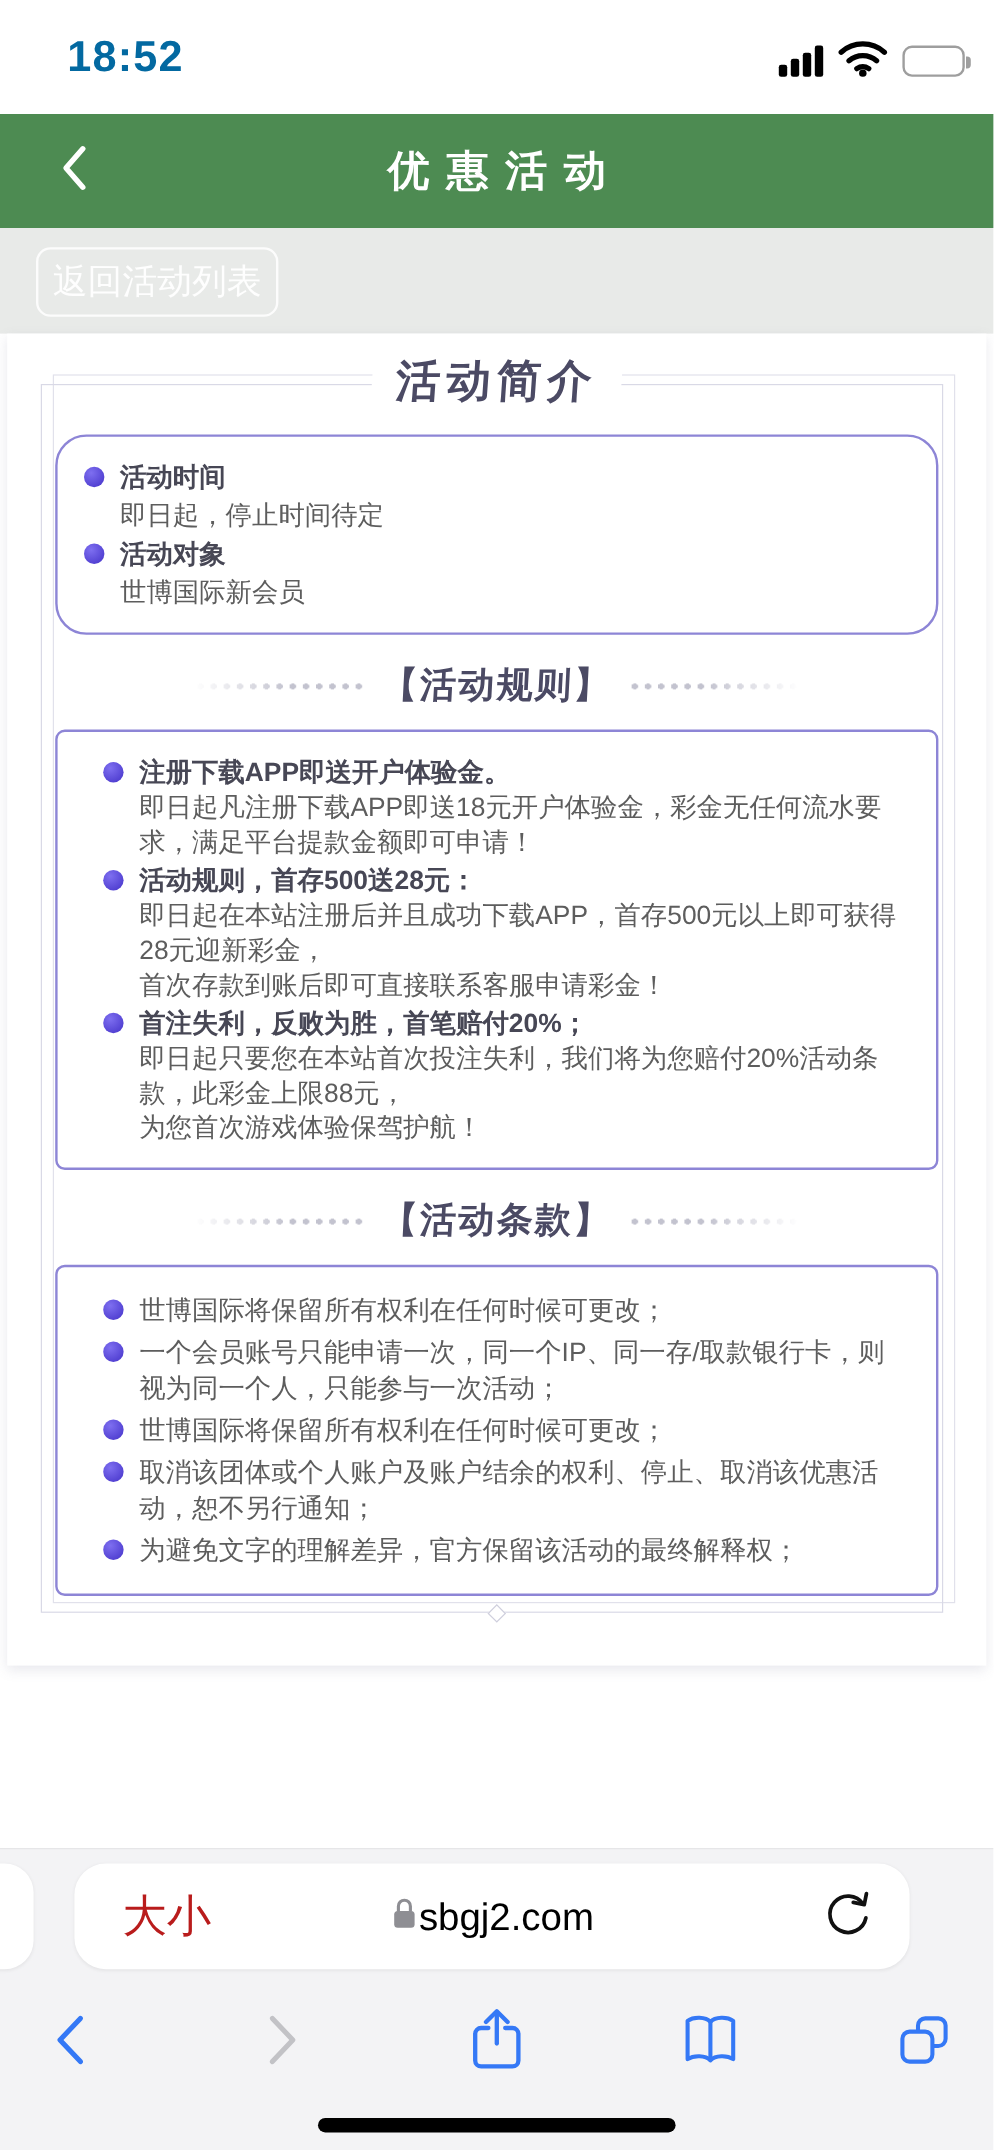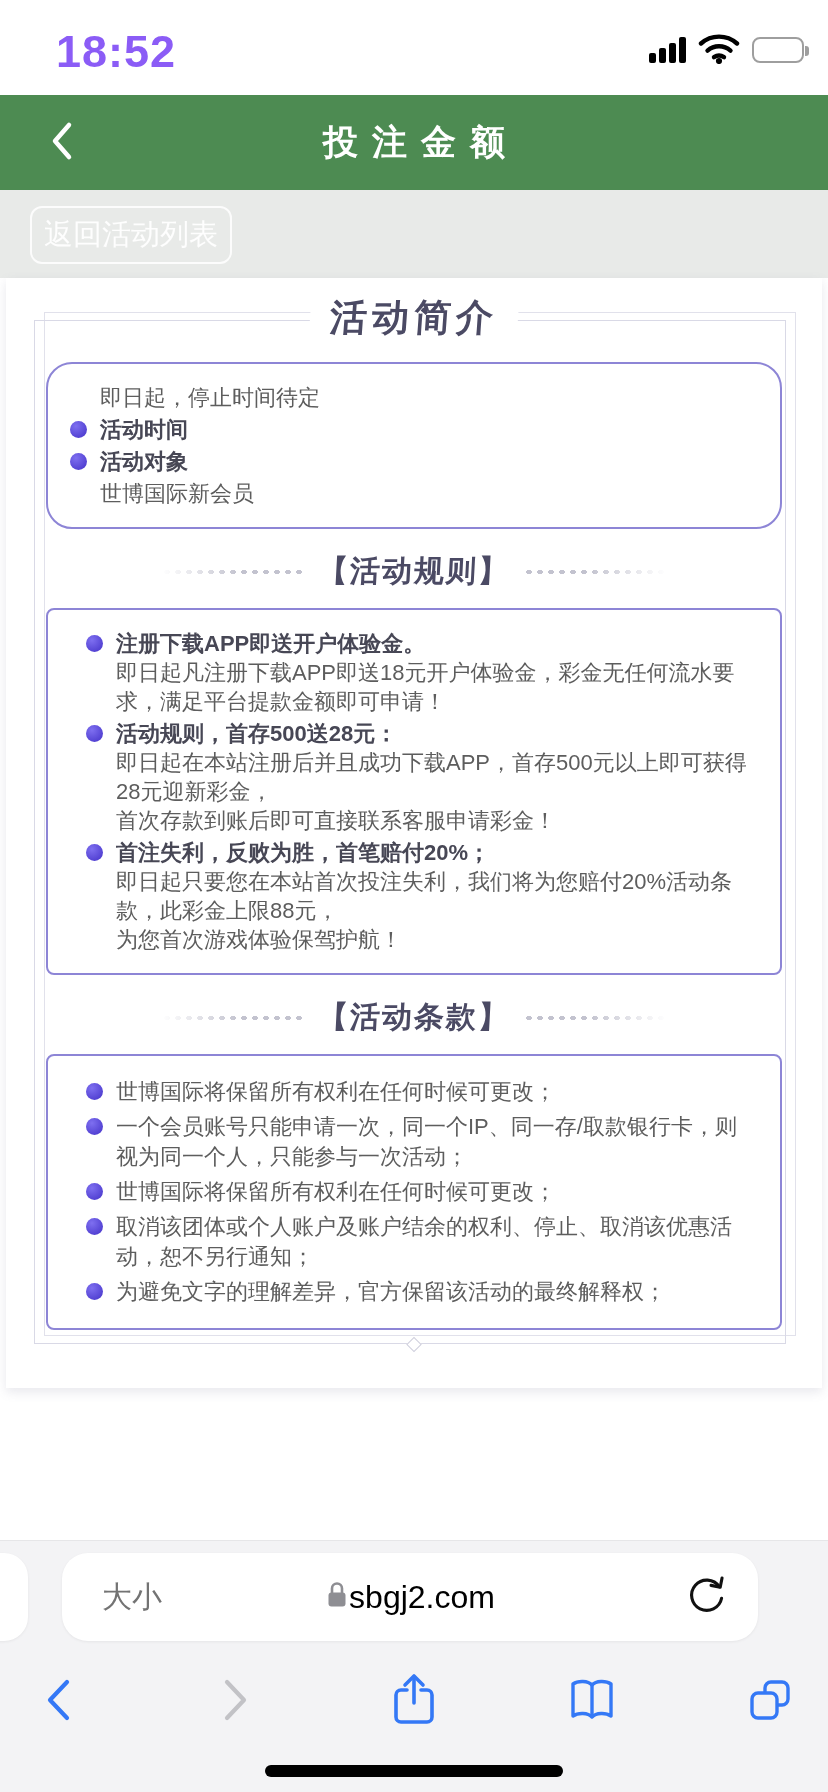--- a/index.html
+++ b/index.html
@@ -2,21 +2,21 @@
 <html style="--accent-green: #4d8b52; --purple-border: #8d85d6; --bullet-indigo: #4331c8; --heading-ink: #4b4a64; --ios-blue: #3478f6;"><head>
 <meta charset="utf-8">
 <style>
   * { margin:0; padding:0; box-sizing:border-box; }
   html,body { width:828px; height:1792px; background:#fff; overflow:hidden;
               font-family:"Liberation Sans","DejaVu Sans",sans-serif; }
   .phone { position:relative; width:828px; height:1792px; background:#fff; }
 
   
   .status-bar { position:relative; height:95px; background:#fff; }
-  .time { position:absolute; left:56px; top:26px; font-size:45px; font-weight:700; color:#8b5cf6; letter-spacing:1px; }
+  .time { position:absolute; left:56px; top:26px; font-size:36px; font-weight:700; color:#0369a1; letter-spacing:1px; }
   .status-icons { position:absolute; right:24px; top:32px; display:flex; align-items:center; gap:12px; }
   .sig { display:flex; align-items:flex-end; gap:3px; height:26px; }
   .sig i { display:block; width:7px; background:#000; border-radius:2px; }
   .sig i:nth-child(1){height:10px}.sig i:nth-child(2){height:15px}
   .sig i:nth-child(3){height:20px}.sig i:nth-child(4){height:26px}
   .battery { position:relative; width:52px; height:26px; border:2.5px solid rgba(0,0,0,.38); border-radius:8px; padding:3px; }
   .battery .lvl { width:78%; height:100%; background:#000; border-radius:4px; }
   .battery:after { content:""; position:absolute; right:-7px; top:7px; width:4px; height:10px; background:rgba(0,0,0,.38); border-radius:0 3px 3px 0; }
 
   
@@ -55,21 +55,21 @@
   .chain { width:142px; height:10px; filter:blur(.6px);
     background-image:radial-gradient(ellipse 4.2px 3.4px at 5px 5px, #c3c3cf 65%, transparent 72%);
     background-size:11px 10px; background-repeat:repeat-x; }
   .chain.l { -webkit-mask:linear-gradient(90deg,transparent,#000 55%); mask:linear-gradient(90deg,transparent,#000 55%); }
   .chain.r { -webkit-mask:linear-gradient(270deg,transparent,#000 55%); mask:linear-gradient(270deg,transparent,#000 55%); }
 
   
   .safari { position:absolute; left:0; bottom:0; width:828px; height:252px; background:#f3f3f5; border-top:1px solid rgba(0,0,0,.05); }
   .tab-stub { position:absolute; left:-30px; top:12px; width:58px; height:88px; background:#fff; border-radius:24px; box-shadow:0 1px 3px rgba(0,0,0,.06); }
   .url-pill { position:absolute; left:62px; top:12px; width:696px; height:88px; background:#fff; border-radius:26px; box-shadow:0 1px 3px rgba(0,0,0,.06); display:flex; align-items:center; justify-content:center; cursor:pointer; }
-  .size-label { position:absolute; left:40px; top:0; height:88px; display:flex; align-items:center; font-size:30px; color:#737373; cursor:pointer; }
+  .size-label { position:absolute; left:40px; top:0; height:88px; display:flex; align-items:center; font-size:37px; color:#b91c1c; cursor:pointer; }
   .url-center { display:flex; align-items:center; }
   .url-text { font-size:32px; color:#000; }
   .reload-btn { position:absolute; right:30px; top:0; height:88px; display:flex; align-items:center; cursor:pointer; }
   .tbar { position:absolute; left:0; right:0; top:128px; display:flex; justify-content:space-between; padding:0 30px; }
   .tbtn { width:56px; height:66px; display:flex; align-items:center; justify-content:center; cursor:pointer; }
   .home-indicator { position:absolute; left:50%; bottom:15px; transform:translateX(-50%); width:298px; height:12px; border-radius:6px; background:#000; }
 </style>
 </head>
 <body>
 
@@ -97,45 +97,45 @@
   </div>
 
   <div class="nav">
     <div class="nav-back">
       <span>
         <svg width="30" height="44" viewBox="0 0 30 44">
           <path d="M23 6 L9 22 L23 38" fill="none" stroke="#fff" stroke-width="4.5" stroke-linecap="round" stroke-linejoin="round"></path>
         </svg>
       </span>
     </div>
-    <div class="nav-title">投注金额</div>
+    <div class="nav-title">优惠活动</div>
   </div>
 
   <div class="subnav">
     <button class="back-list-btn">返回活动列表</button>
   </div>
 
   <div class="card">
     <span class="frameA"></span>
     <span class="frameB"></span>
     <span class="frame-diamond"></span>
 
     <div class="card-title-wrap">
       <span class="card-title">活动简介</span>
     </div>
 
     <div class="pbox info" style="margin-top:6px;">
+      <div class="item">
+        <span class="dot"></span>
+        <div class="b-text">
+            <div class="t">活动时间</div>
+          </div>
+      </div>
       <div class="item" style="margin-left:30px">
         <div class="b-text">即日起，停止时间待定</div>
-      </div>
-      <div class="item">
-        <span class="dot"></span>
-        <div class="b-text">
-            <div class="t">活动时间</div>
-          </div>
       </div>
       <div class="item">
         <span class="dot"></span>
         <div class="b-text">
             <div class="t">活动对象</div>
           </div>
       </div>
       <div class="item" style="margin-left:30px">
         <div class="b-text">世博国际新会员</div>
       </div>

